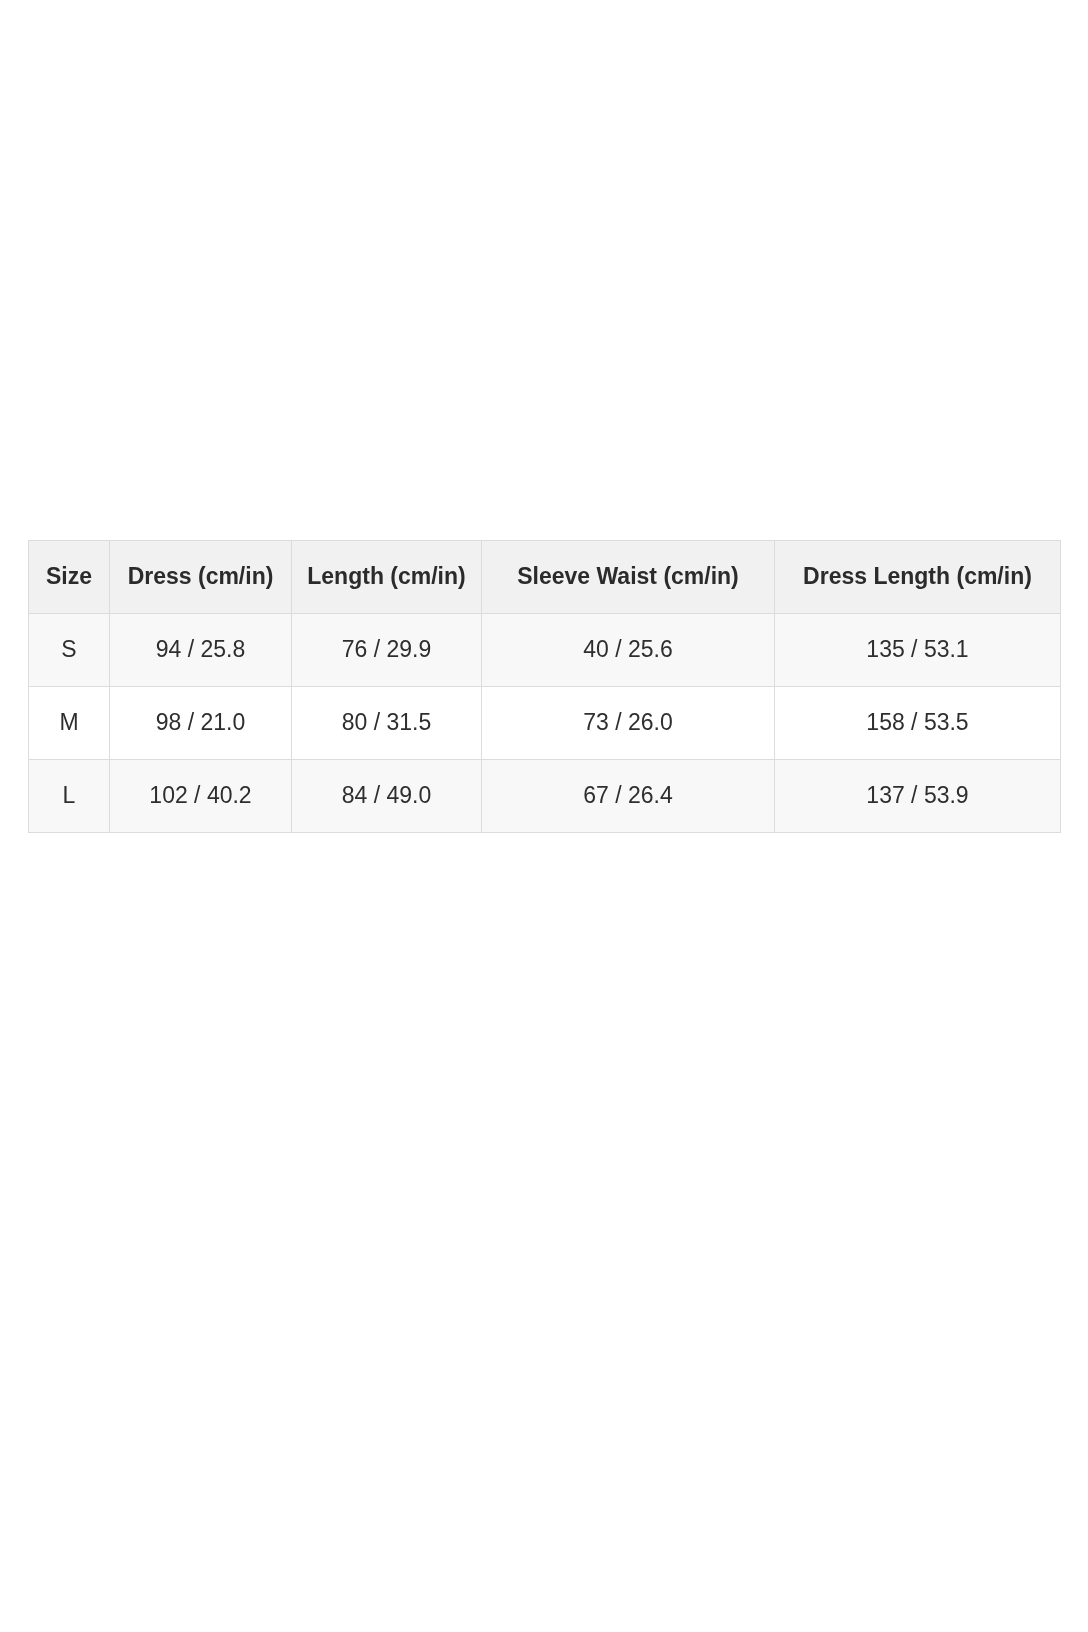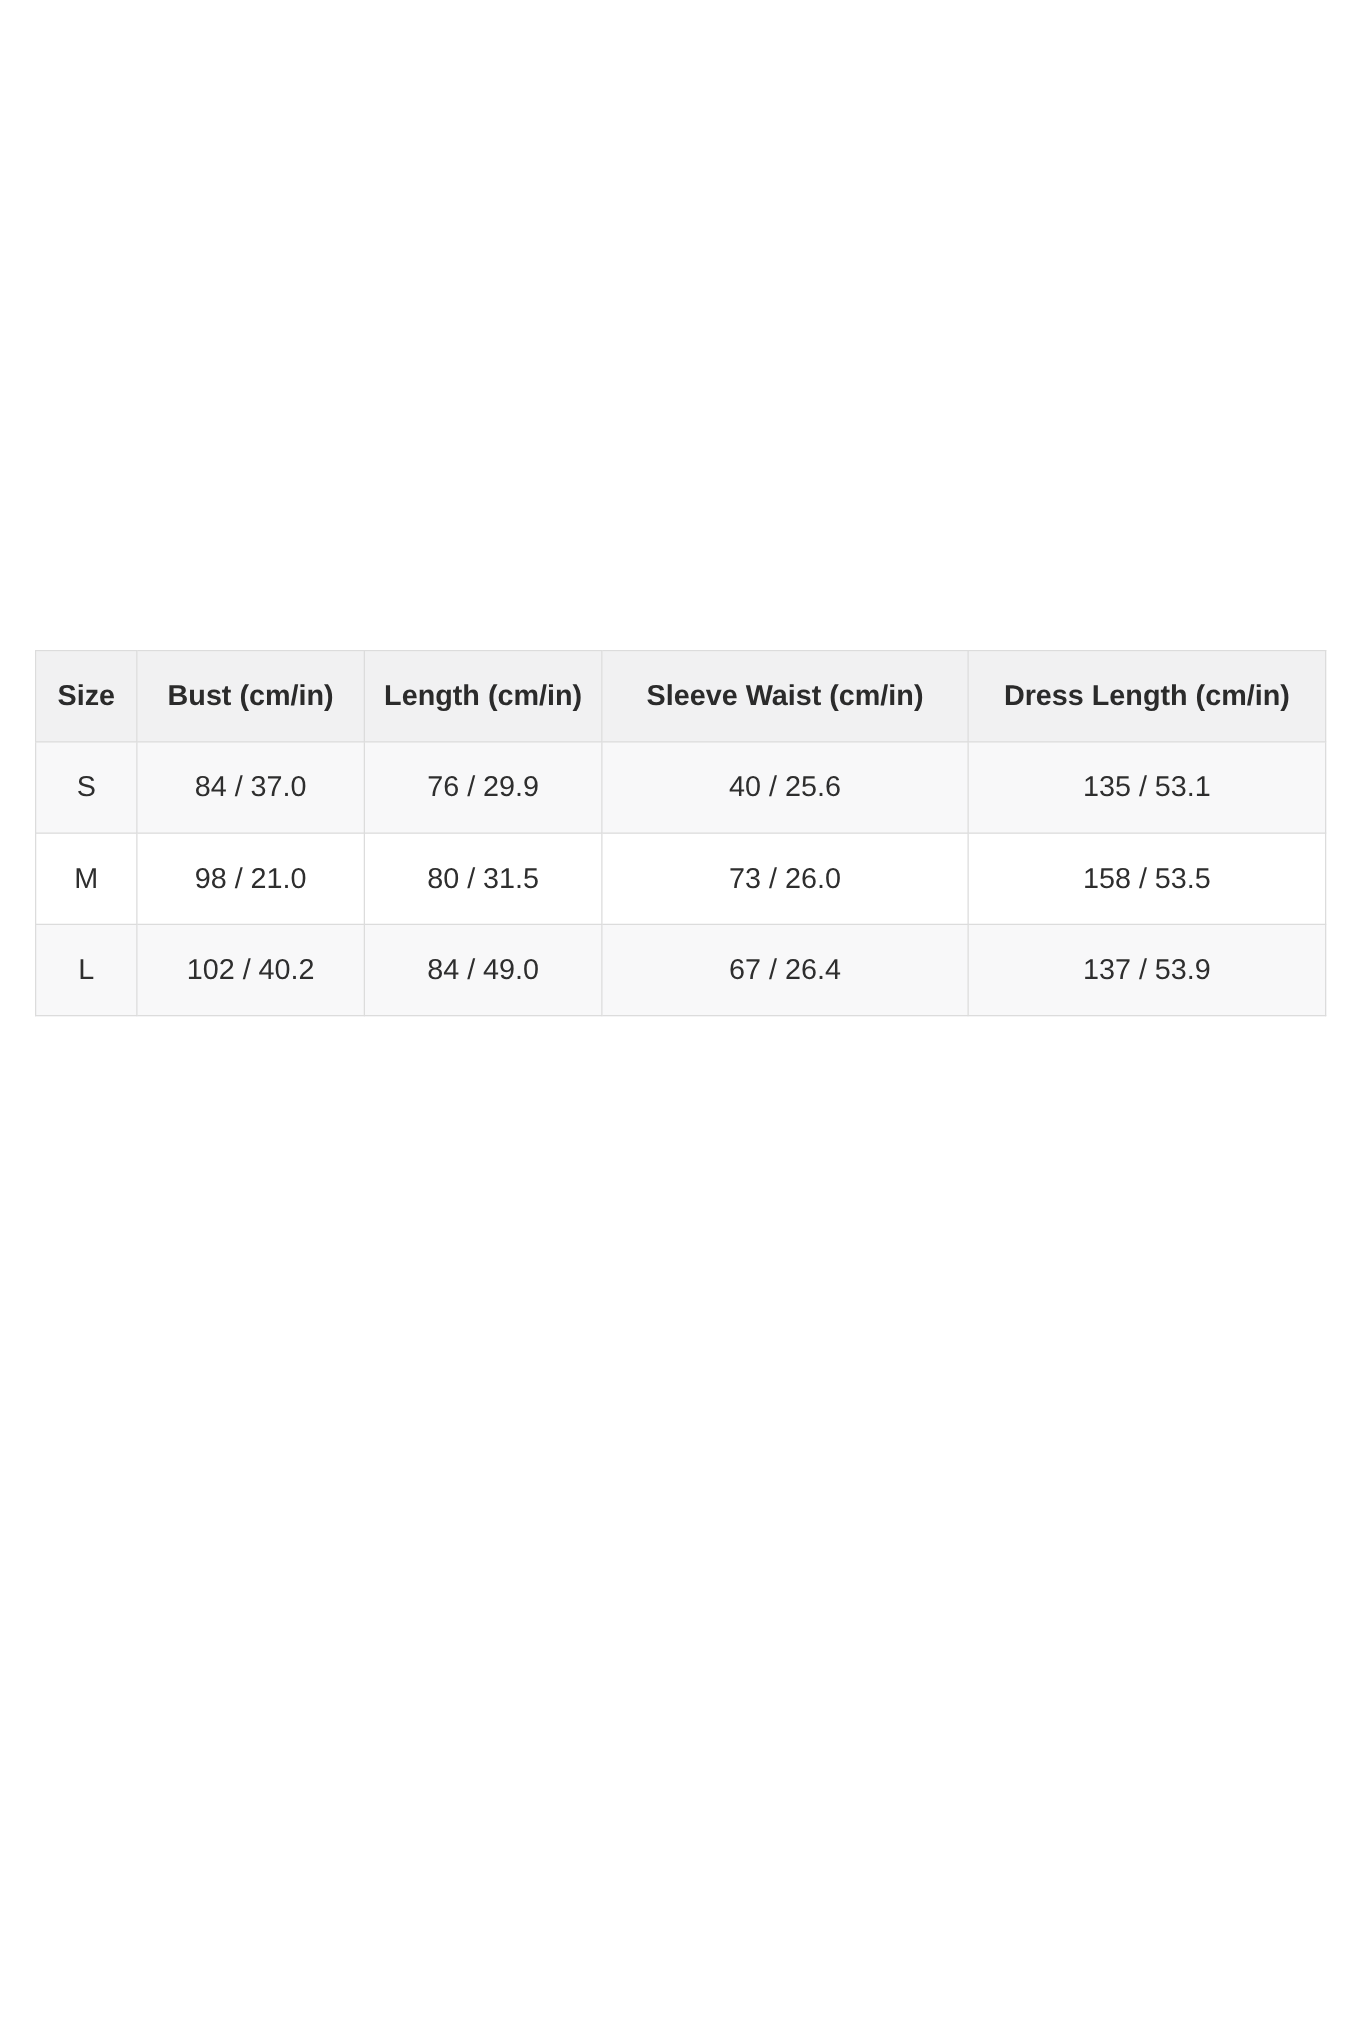--- a/index.html
+++ b/index.html
@@ -12,21 +12,21 @@
   .page {
     position: relative;
     width: 1088px;
     height: 1632px;
     background: #ffffff;
     overflow: hidden;
   }
   table.size-chart {
     position: absolute;
     left: 28px;
-    top: 520px;
+    top: 540px;
     width: 1032px;
     border-collapse: collapse;
     table-layout: fixed;
     font-size: 23px;
     color: #2e2e2e;
   }
   table.size-chart col.col-size   { width: 81px; }
   table.size-chart col.col-bust   { width: 182px; }
   table.size-chart col.col-waist  { width: 190px; }
   table.size-chart col.col-sleeve { width: 293px; }
@@ -57,30 +57,30 @@
     <colgroup>
       <col class="col-size">
       <col class="col-bust">
       <col class="col-waist">
       <col class="col-sleeve">
       <col class="col-dress">
     </colgroup>
     <thead>
       <tr>
         <th>Size</th>
-        <th>Bust (cm/in)</th>
+        <th>Dress (cm/in)</th>
         <th>Length (cm/in)</th>
         <th>Sleeve Waist (cm/in)</th>
         <th>Dress Length (cm/in)</th>
       </tr>
     </thead>
     <tbody>
       <tr class="stripe">
         <td>S</td>
-        <td>84 / 37.0</td>
+        <td>94 / 25.8</td>
         <td>76 / 29.9</td>
         <td>40 / 25.6</td>
         <td>135 / 53.1</td>
       </tr>
       <tr>
         <td>M</td>
         <td>98 / 21.0</td>
         <td>80 / 31.5</td>
         <td>73 / 26.0</td>
         <td>158 / 53.5</td>

